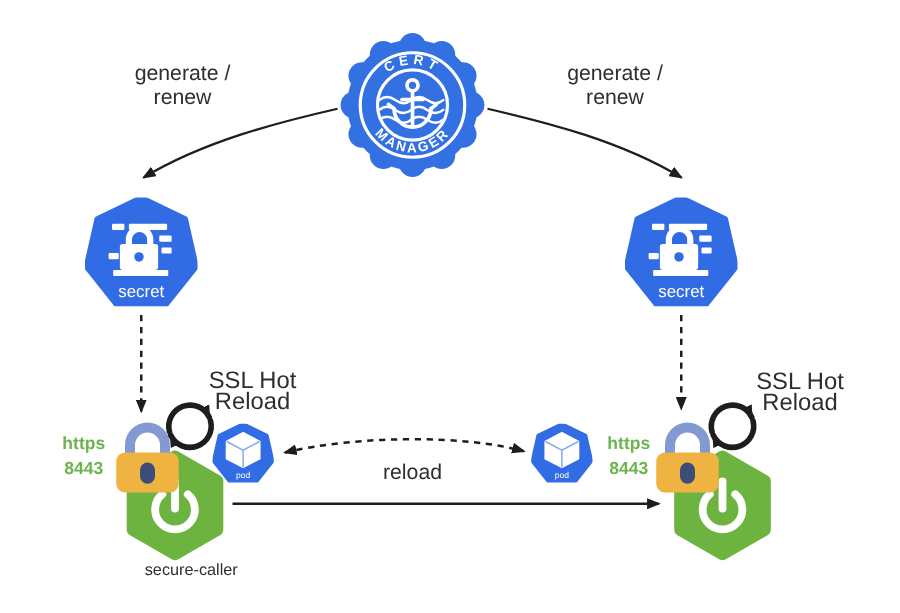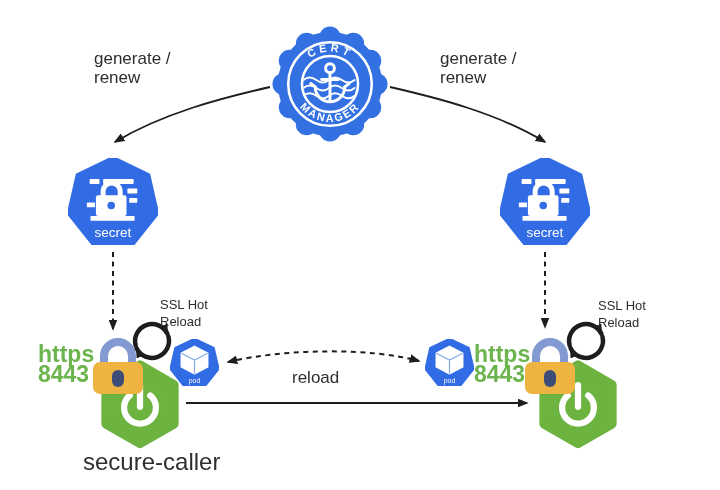--- a/index.html
+++ b/index.html
@@ -1,23 +1,23 @@
 <!DOCTYPE html>
 <html style="--badge-blue: #3371e3; --k8s-blue: #326ce5; --spring-green: #6db33f; --https-green: #6cb44e; --lock-shackle: #8399d1; --lock-body: #efb342; --lock-keyhole: #3d4d7a; --line-black: #1d1d1d; --text-dark: #2e2e2e;"><head>
 <meta charset="utf-8">
 <style>
   html,body { margin:0; padding:0; background:#fff; }
   .canvas { position:relative; width:720px; height:490px; background:#ffffff;
             font-family:"Liberation Sans", sans-serif; overflow:hidden; }
   .abs { position:absolute; }
-  .lbl { position:absolute; text-align:left; color:var(--text-dark); }
+  .lbl { position:absolute; text-align:center; color:var(--text-dark); }
   .gen    { font-size:17px; line-height:19px; width:104px; }
-  .ssl    { font-size:13px; line-height:17px; width:84px; }
-  .https  { font-size:23px; line-height:20px; width:58px; font-weight:bold; color:var(--https-green); }
-  .svcname{ font-size:24px; width:140px; }
+  .ssl    { font-size:19px; line-height:17px; width:84px; }
+  .https  { font-size:14px; line-height:20px; width:58px; font-weight:bold; color:var(--https-green); }
+  .svcname{ font-size:13px; width:140px; }
   .reload-lbl { font-size:17px; width:76px; }
 
   .hepta  { fill:var(--k8s-blue); stroke:var(--k8s-blue); stroke-width:5; stroke-linejoin:round; }
   .hexa   { fill:var(--spring-green); stroke:var(--spring-green); stroke-width:11; stroke-linejoin:round; }
   .power  { fill:none; stroke:#fff; stroke-width:7.5; stroke-linecap:round; }
   .shackle{ fill:none; stroke:var(--lock-shackle); stroke-width:8; }
   .lockbody{ fill:var(--lock-body); }
   .keyhole { fill:var(--lock-keyhole); }
   .sync   { fill:none; stroke:var(--line-black); stroke-width:4.5; stroke-linecap:round; }
   .edge   { fill:none; stroke:var(--line-black); stroke-width:1.8; }

